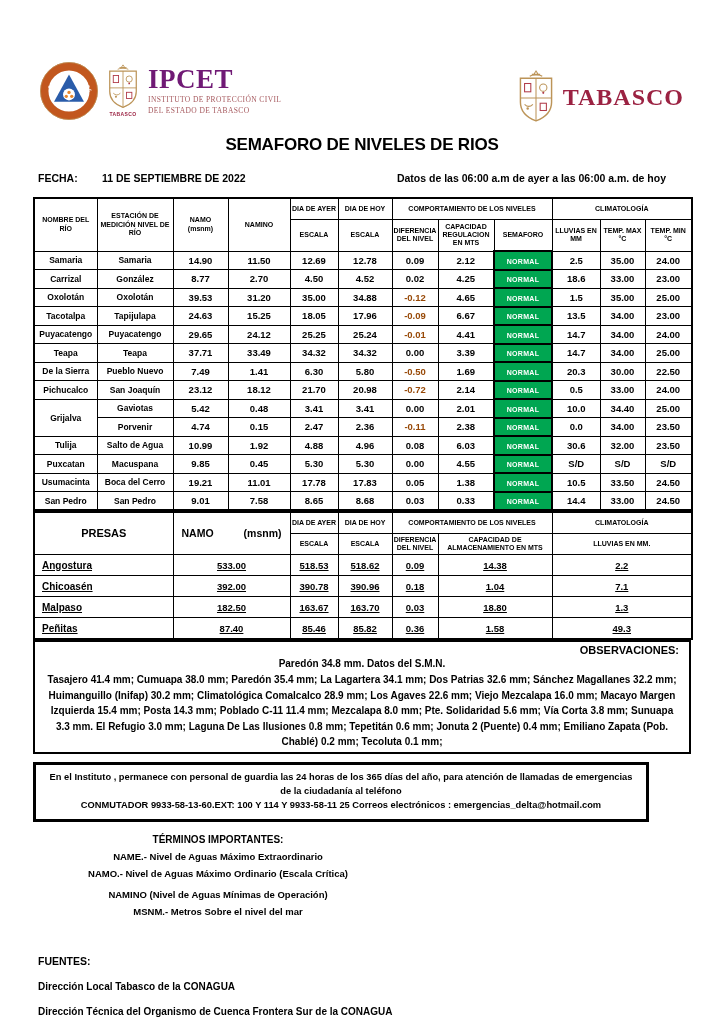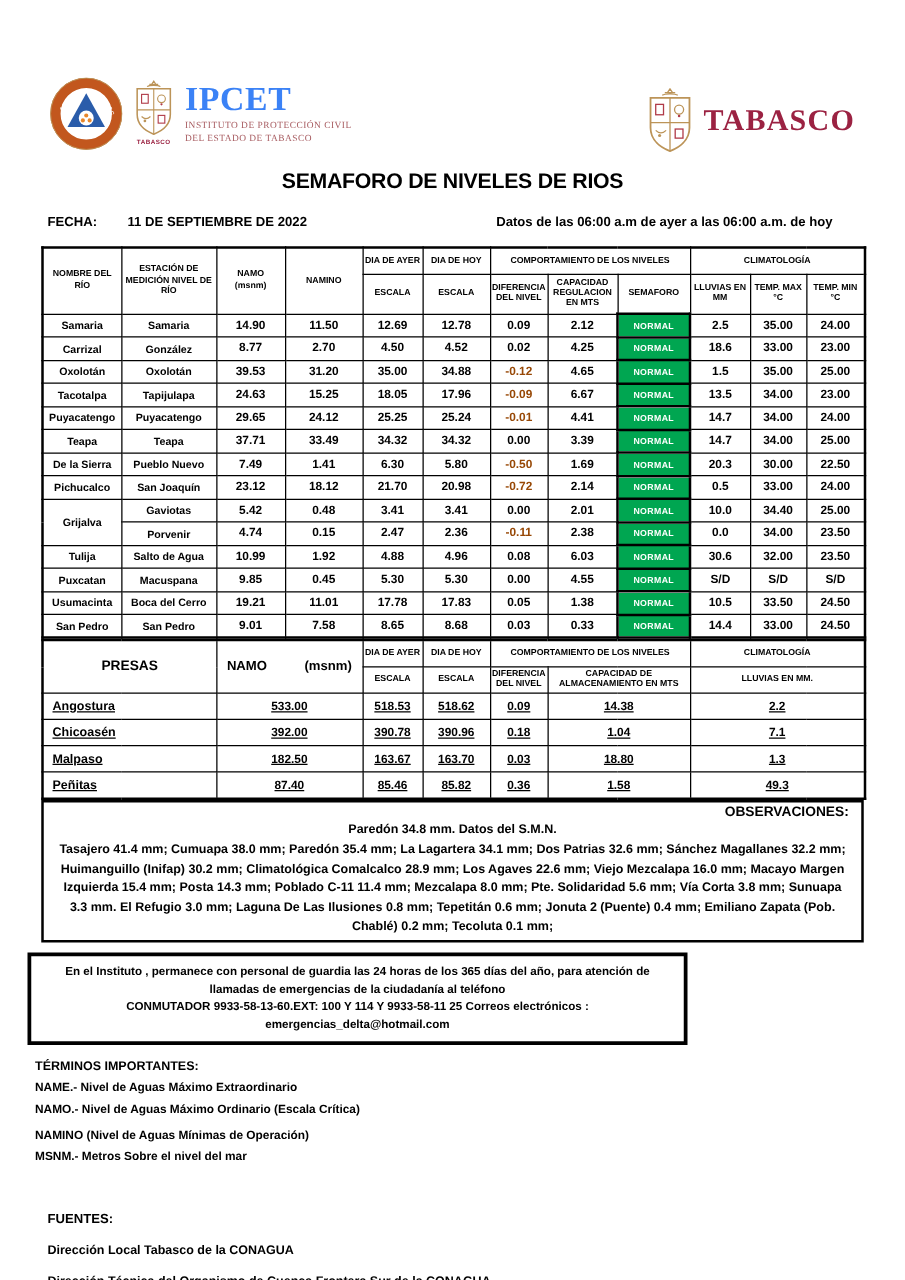--- a/index.html
+++ b/index.html
@@ -5,21 +5,21 @@
   html,body{margin:0;padding:0;background:#e9e9e9;}
   .page{position:relative;width:724px;height:1024px;background:#ffffff;margin:0 auto;
         font-family:"Liberation Sans",sans-serif;font-weight:bold;color:#000;
         box-sizing:border-box;padding-top:62px;overflow:hidden;}
   
   .hdr{display:flex;justify-content:space-between;align-items:flex-start;padding:0 40px 0 40px;height:70px;}
   .hdr-left{display:flex;align-items:flex-start;gap:7px;}
   .crest-small{display:flex;flex-direction:column;align-items:center;margin-top:2px;}
   .seal-caption{font-size:5px;color:#9b2242;letter-spacing:.4px;margin-top:1px;}
   .ipcet-block{margin-top:4px;line-height:1;}
-  .ipcet-abbr{font-family:"Liberation Serif",serif;font-size:27px;color:#3b82f6;letter-spacing:.5px;}
+  .ipcet-abbr{font-family:"Liberation Serif",serif;font-size:27px;color:#701a75;letter-spacing:.5px;}
   .org-line{font-family:"Liberation Serif",serif;font-size:7.5px;color:#a6595e;letter-spacing:.4px;margin-top:3px;font-weight:normal;}
   .hdr-right{display:flex;align-items:center;gap:6px;margin-top:8px;}
   .tabasco-word{font-family:"Liberation Serif",serif;font-size:24px;color:#9b2242;letter-spacing:1px;}
   
   .title{text-align:center;font-size:17px;letter-spacing:-.2px;margin-top:3px;}
   .fecha{display:flex;align-items:baseline;margin:17px 38px 0 38px;font-size:10.5px;}
   .fecha .lbl{width:64px;}
   .fecha .note{margin-left:auto;padding-right:20px;}
   
   table.t{border-collapse:collapse;table-layout:fixed;width:658px;margin:0 0 0 33px;border:2px solid #000;}
@@ -38,24 +38,24 @@
   .t2 td{height:20px;text-decoration:underline;}
   .t2 td.dname{text-align:left;padding-left:7px;font-size:10px;}
   .th-big{font-size:11px !important;}
   .namo-flex{display:flex;justify-content:center;gap:30px;font-size:10.5px;}
   
   .obs{width:658px;margin:0 0 0 33px;border:2px solid #000;box-sizing:border-box;height:114px;padding:2px 10px;}
   .obs-label{font-size:11px;text-align:right;}
   .obs-line1{font-size:10px;text-align:center;margin-top:2px;}
   .obs-body{font-size:10px;text-align:center;line-height:1.55;margin-top:3px;}
   
-  .guard{width:528px;margin:8px 0 0 22px;border:3px solid #000;box-sizing:border-box;padding:6px 10px;}
+  .guard{width:616px;margin:8px 0 0 33px;border:3px solid #000;box-sizing:border-box;padding:6px 10px;}
   .guard div{font-size:9.3px;text-align:center;line-height:1.5;}
   
-  .terms{width:380px;margin:12px 0 0 28px;text-align:left;}
+  .terms{width:380px;margin:12px 0 0 28px;text-align:center;}
   .terms .t-title{font-size:10px;}
   .terms .t-item{font-size:9.5px;margin-top:6px;}
   .terms .t-item.gap{margin-top:10px;}
   
   .fuentes{margin:38px 0 0 38px;text-align:left;}
   .fuentes .f-title{font-size:10.5px;}
   .fuentes .f-line{font-size:10px;margin-top:14px;}
 </style>
 </head>
 <body>

